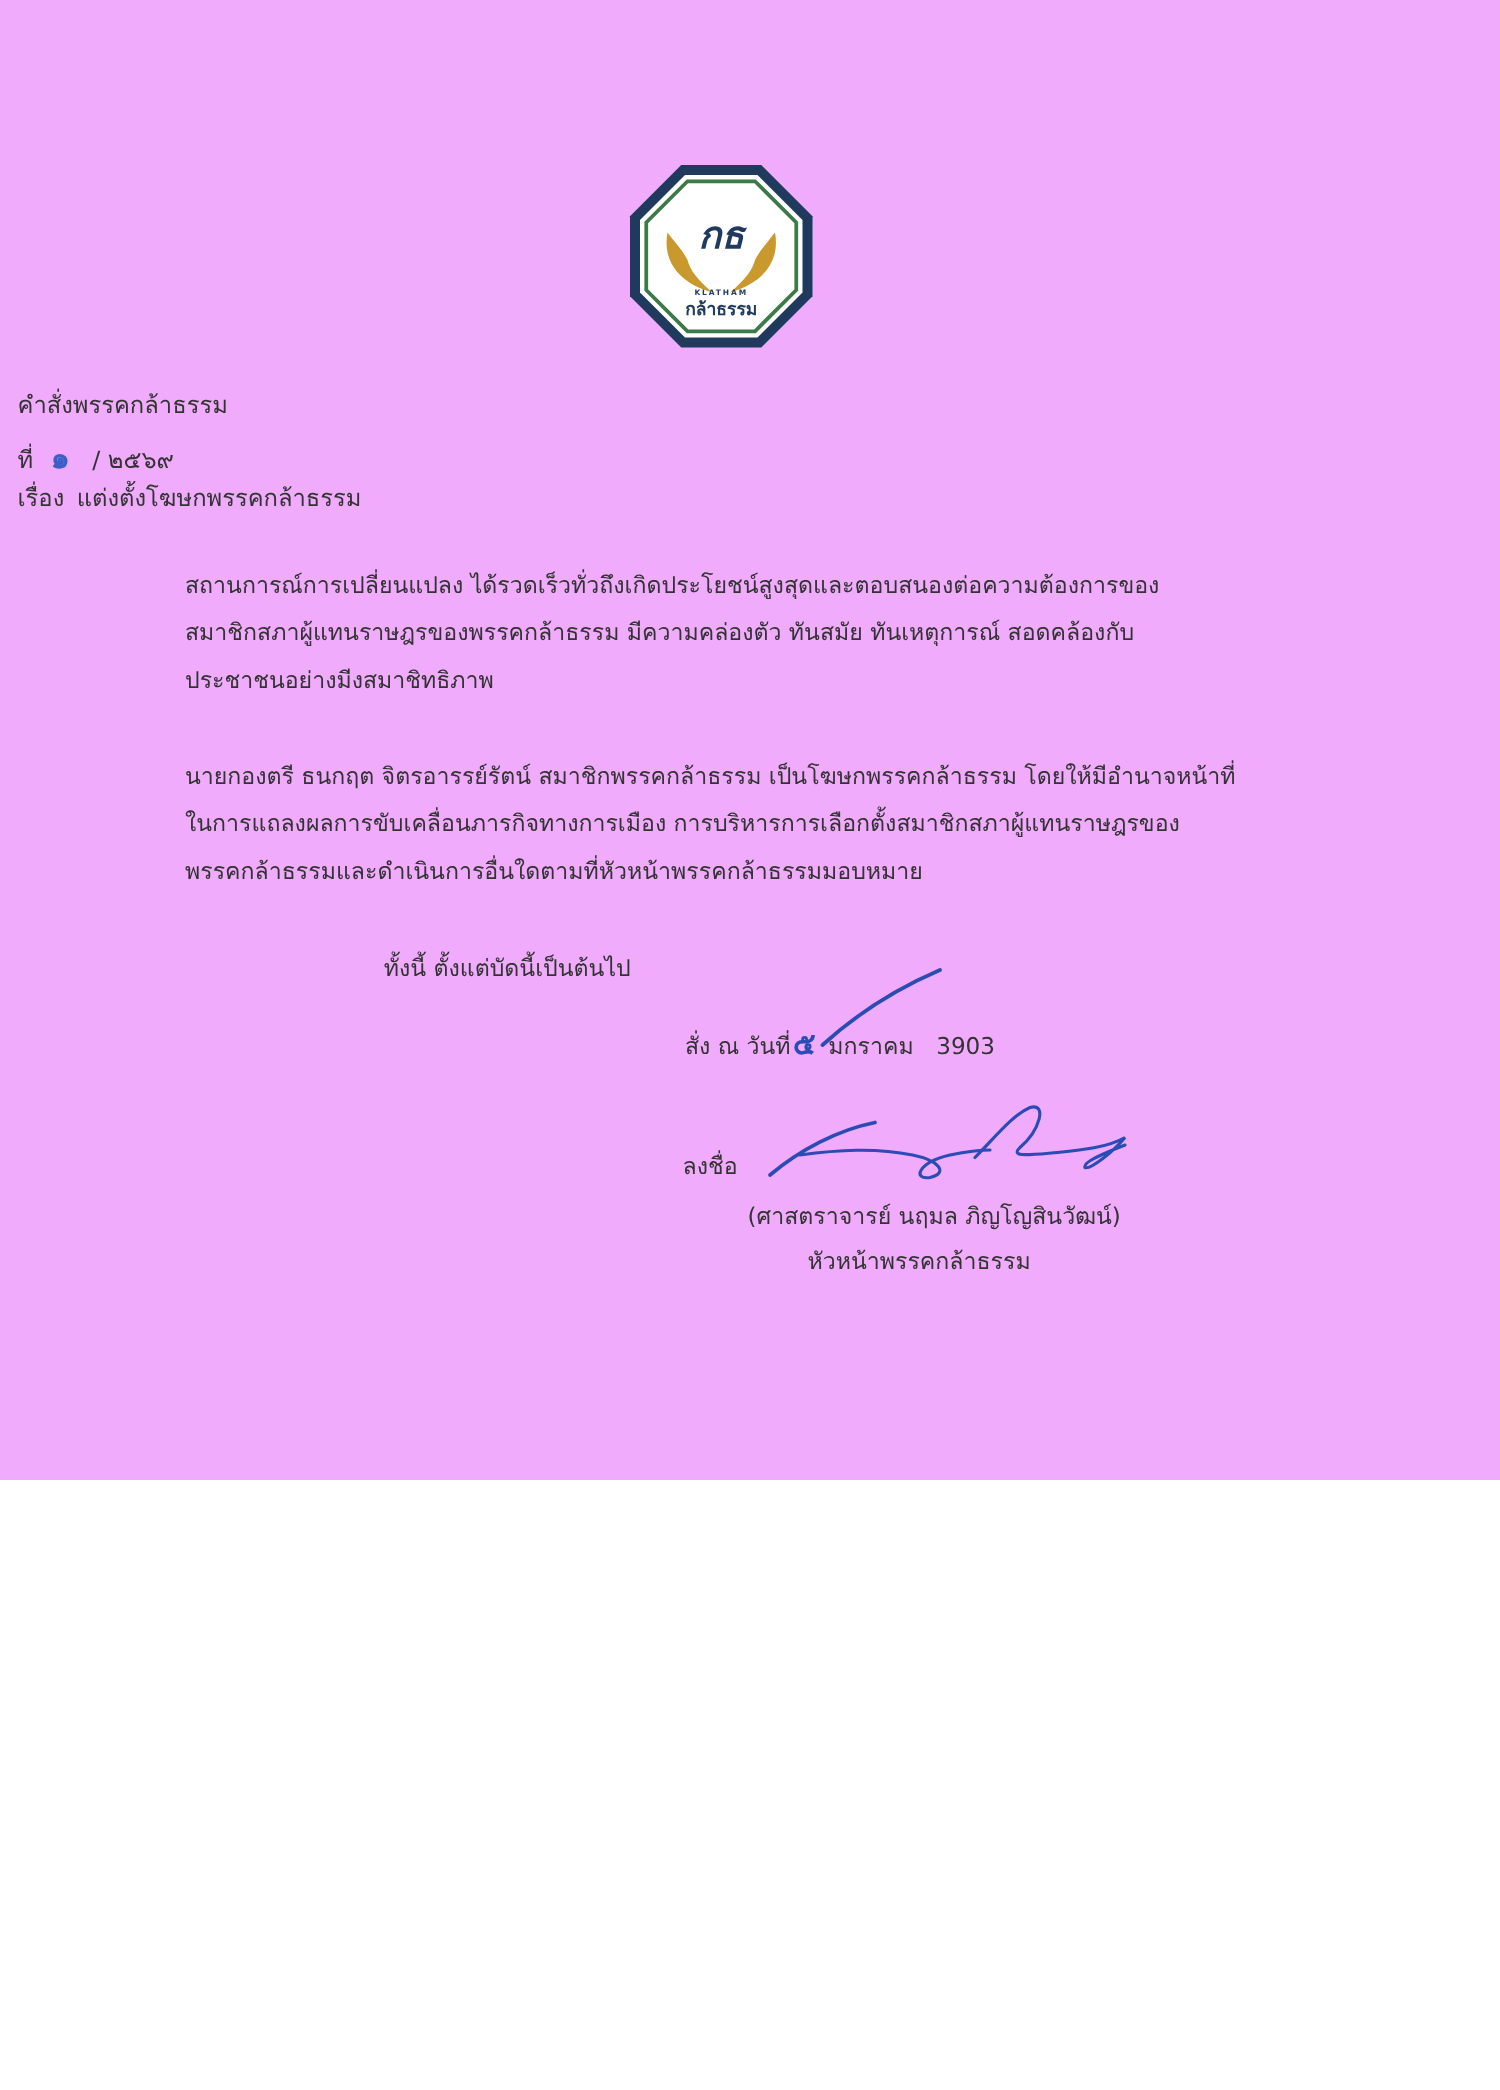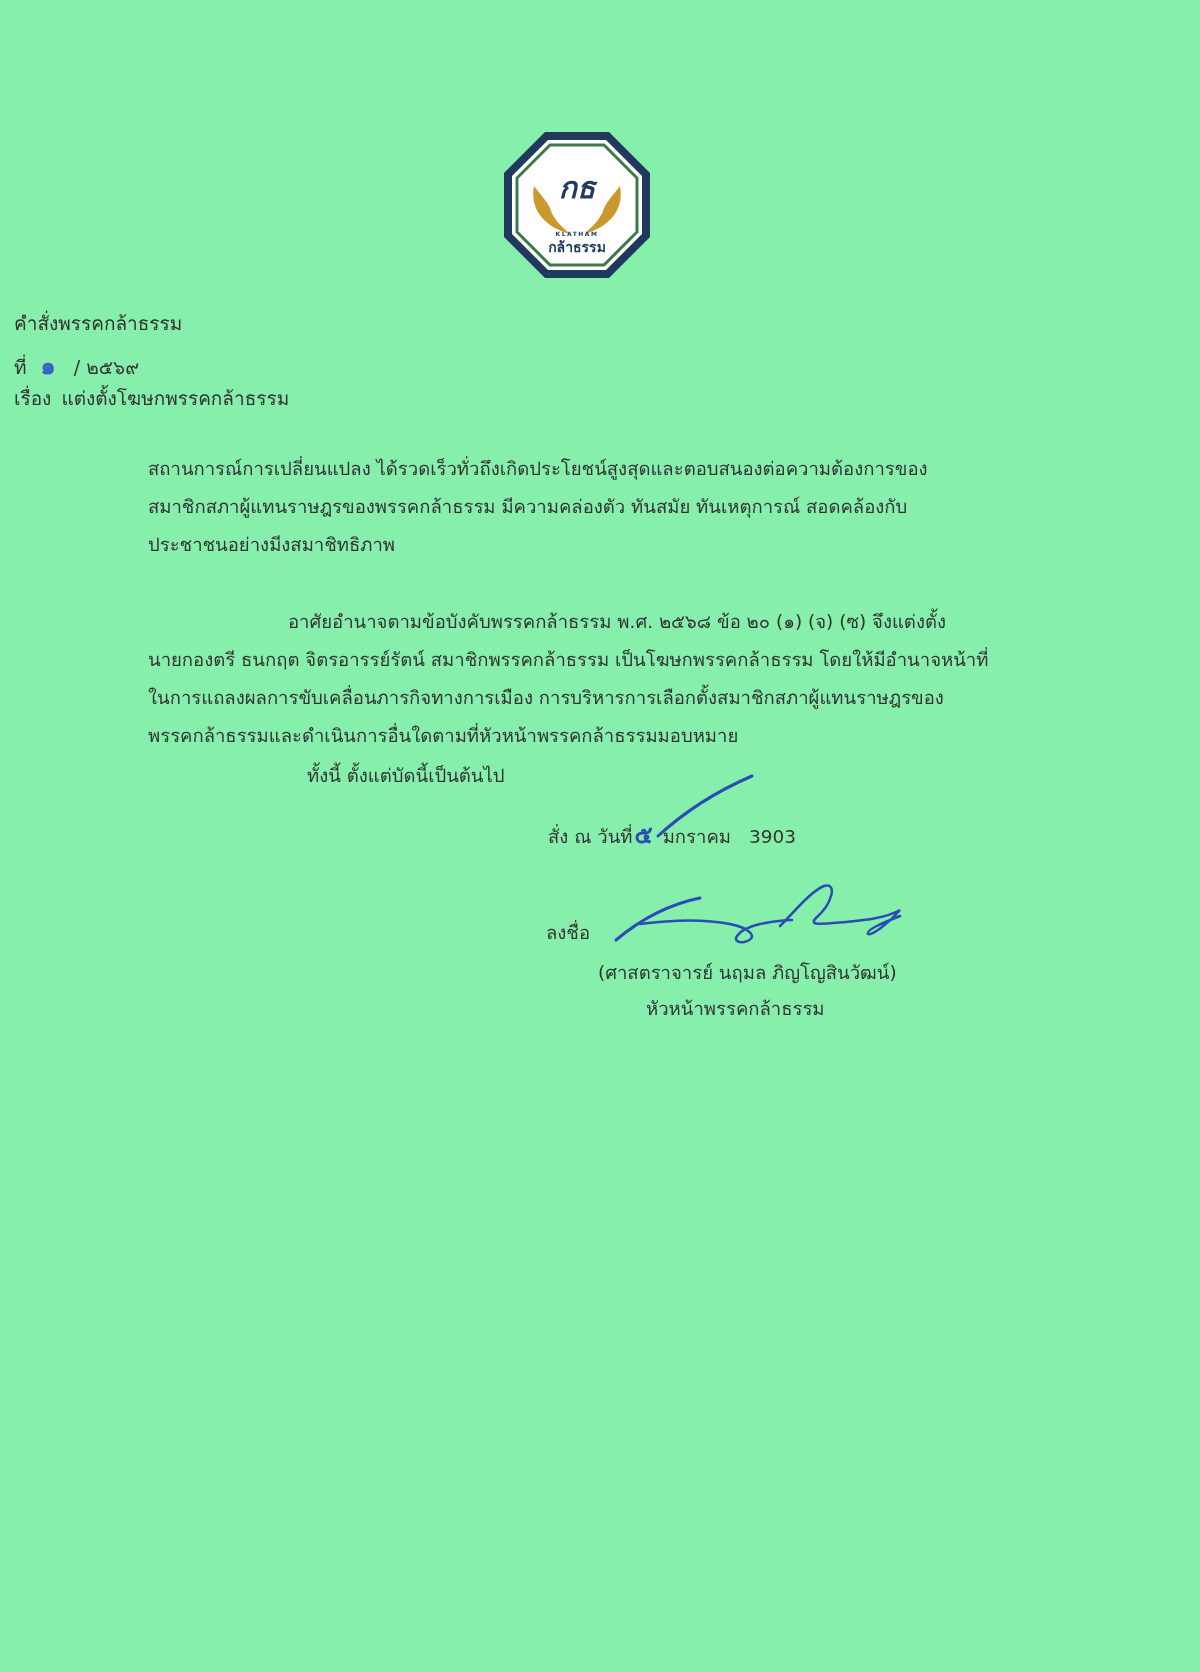--- a/index.html
+++ b/index.html
@@ -12,22 +12,22 @@
       height: 1672px;
       position: relative;
       overflow: hidden;
       font-family: "DejaVu Sans", "Liberation Sans", sans-serif;
       color: #2a2a2a;
     }
     .page {
       position: absolute;
       left: 0; top: 0;
       width: 1200px;
-      height: 1672px;
-      background: #86efac;
+      height: 1184px;
+      background: #f0abfc;
     }
     .logo {
       position: absolute;
       left: 500px;
       top: 128px;
       width: 154px;
       height: 154px;
     }
     .header-block {
       position: absolute;
@@ -145,21 +145,20 @@
     <span class="label">เรื่อง</span><span>แต่งตั้งโฆษกพรรคกล้าธรรม</span>
   </div>
 
   <div class="body para1">
     <span class="line">สถานการณ์การเปลี่ยนแปลง ได้รวดเร็วทั่วถึงเกิดประโยชน์สูงสุดและตอบสนองต่อความต้องการของ</span>
     <span class="line">สมาชิกสภาผู้แทนราษฎรของพรรคกล้าธรรม มีความคล่องตัว ทันสมัย ทันเหตุการณ์ สอดคล้องกับ</span>
     <span class="line">ประชาชนอย่างมีงสมาชิทธิภาพ</span>
   </div>
 
   <div class="body para2">
-    <span class="line indent">อาศัยอำนาจตามข้อบังคับพรรคกล้าธรรม พ.ศ. ๒๕๖๘ ข้อ ๒๐ (๑) (จ) (ซ) จึงแต่งตั้ง</span>
     <span class="line">นายกองตรี ธนกฤต จิตรอารรย์รัตน์  สมาชิกพรรคกล้าธรรม เป็นโฆษกพรรคกล้าธรรม โดยให้มีอำนาจหน้าที่</span>
     <span class="line">ในการแถลงผลการขับเคลื่อนภารกิจทางการเมือง การบริหารการเลือกตั้งสมาชิกสภาผู้แทนราษฎรของ</span>
     <span class="line">พรรคกล้าธรรมและดำเนินการอื่นใดตามที่หัวหน้าพรรคกล้าธรรมมอบหมาย</span>
   </div>
 
   <div class="body para3">ทั้งนี้ ตั้งแต่บัดนี้เป็นต้นไป</div>
 
   <svg class="date-stroke" viewBox="0 0 120 70">
     <path d="M18,66 C40,46 70,24 112,6" stroke="#2b4bb5" stroke-width="3" fill="none" stroke-linecap="round"></path>
   </svg>

